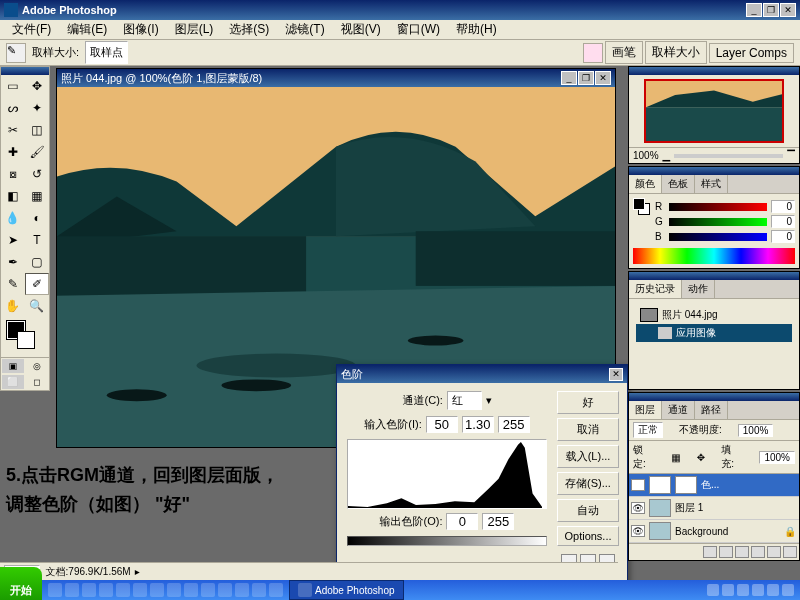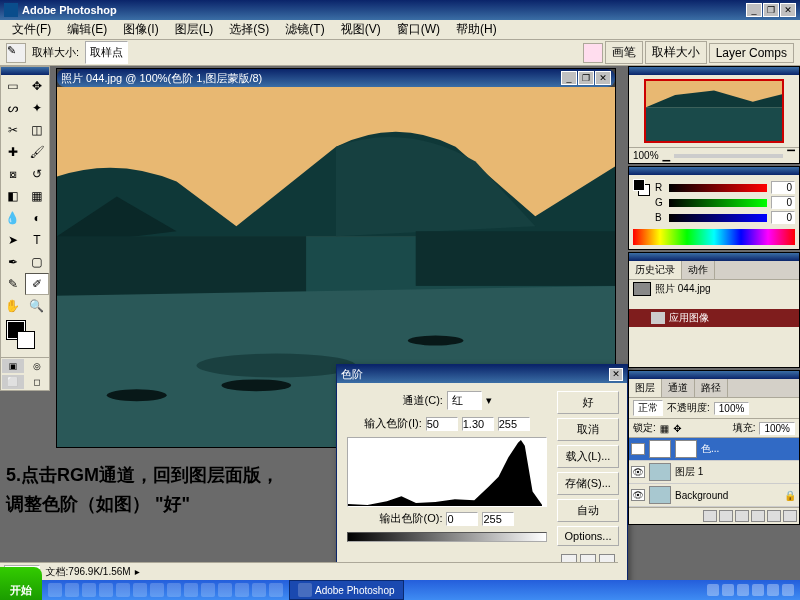--- a/index.html
+++ b/index.html
@@ -36,36 +36,36 @@
 .tool.sel { background: #fff; border: 1px inset #aca899; }
 .color-swatches { padding: 4px; position: relative; height: 40px; }
 .swatch-fg { position: absolute; width: 18px; height: 18px; background: #000; border: 1px solid #fff; outline: 1px solid #000; top: 4px; left: 6px; }
 .swatch-bg { position: absolute; width: 18px; height: 18px; background: #fff; border: 1px solid #000; top: 14px; left: 16px; }
 .tool-modes { display: grid; grid-template-columns: 1fr 1fr; border-top: 1px solid #aca899; }
 .mode { height: 16px; border: 1px solid #ece9d8; display:flex;align-items:center;justify-content:center;font-size:9px; }
 .mode.sel { background: #ccc; }
 
 
 .docwin { position: absolute; top: 2px; left: 56px; width: 560px; height: 380px; border: 1px solid #000; background: #404040; }
-.doc-titlebar { height: 18px; background: linear-gradient(#0a246a,#3b6ea5); color: #fff; display: flex; align-items: center; padding: 0 4px; font-size: 11px; border-radius: 8px; }
+.doc-titlebar { height: 18px; background: linear-gradient(#0a246a,#3b6ea5); color: #fff; display: flex; align-items: center; padding: 0 4px; font-size: 11px; }
 .doc-titlebar .win-btns { margin-left: auto; }
 .doc-canvas { width: 100%; height: calc(100% - 18px); display: block; }
 
 
 .instruction { position: absolute; top: 395px; left: 6px; color: #000; font-size: 18px; font-weight: bold; line-height: 1.6; }
 
 
 .levels { position: absolute; top: 298px; left: 336px; width: 292px; background: #ece9d8; border: 1px solid #0a246a; box-shadow: 2px 2px 6px rgba(0,0,0,.4); }
 .lvl-title { height: 18px; background: linear-gradient(#0a246a,#3b6ea5); color: #fff; padding: 0 4px; display: flex; align-items: center; font-size: 11px; }
 .lvl-title .close { margin-left: auto; width: 14px; height: 13px; background: #c0c0c0; color: #000; text-align: center; font-size: 9px; border: 1px solid #fff; }
 .lvl-body { padding: 8px; display: flex; gap: 8px; }
 .lvl-main { flex: 1; }
 .lvl-row { display: flex; align-items: center; gap: 4px; margin-bottom: 6px; font-size: 11px; justify-content: center; }
 .lvl-select { border: 1px inset #fff; background: #fff; padding: 1px 18px 1px 4px; }
-.lvl-input { width: 32px; border: 1px inset #fff; background: #fff; text-align: left; font-size: 11px; }
+.lvl-input { width: 32px; border: 1px inset #fff; background: #fff; text-align: center; font-size: 13px; }
 .histogram { width: 200px; height: 70px; border: 1px inset #fff; background: #fff; margin: 4px auto; position: relative; }
 .histo-bars { position: absolute; bottom: 0; left: 0; right: 0; height: 100%; }
 .gradient-bar { width: 200px; height: 10px; margin: 2px auto; background: linear-gradient(to right, #000, #fff); border: 1px inset #aaa; }
 .lvl-side { width: 62px; display: flex; flex-direction: column; gap: 4px; }
 .lvl-btn { padding: 3px 2px; background: #ece9d8; border: 1px outset #fff; font-size: 11px; text-align: center; }
 .eyedrops { display: flex; gap: 3px; justify-content: center; margin-top: 4px; }
 .eyedrop { width: 16px; height: 16px; border: 1px solid #888; background: #f0f0f0; }
 .preview-chk { display: flex; align-items: center; gap: 3px; margin-top: 4px; font-size: 11px; }
 
 
@@ -90,30 +90,30 @@
 .slider-g { background: linear-gradient(to right, #000, #0f0); }
 .slider-b { background: linear-gradient(to right, #000, #00f); }
 .color-val { width: 24px; border: 1px inset #fff; background: #fff; text-align: right; padding-right: 2px; }
 .spectrum { height: 16px; background: linear-gradient(to right, #f00, #ff0, #0f0, #0ff, #00f, #f0f, #f00); margin-top: 3px; }
 .color-swatch-sm { width:18px; height:18px; position:relative; }
 .csw-fg { position:absolute; width:12px;height:12px;background:#000;border:1px solid #fff;top:0;left:0; }
 .csw-bg { position:absolute; width:12px;height:12px;background:#fff;border:1px solid #000;top:5px;left:5px; }
 
 
 .hist-item { display: flex; align-items: center; gap: 4px; padding: 2px 4px; }
-.hist-item.sel { background: #7f1d1d; color: #fff; margin-top: 11px; }
+.hist-item.sel { background: #0c4a6e; color: #fff; }
 .hist-thumb { width: 18px; height: 14px; background: #888; border: 1px solid #000; }
 .hist-icon { width:14px; height:12px; background:#ccc; }
 
 
 .layer-row { display: flex; align-items: center; gap: 4px; padding: 2px; border-bottom: 1px solid #ccc; }
 .layer-row.sel { background: #316ac5; color: #fff; }
 .eye { width: 14px; height: 12px; border: 1px solid #888; background: #fff; display:flex;align-items:center;justify-content:center;font-size:9px; }
 .layer-thumb { width: 22px; height: 18px; border: 1px solid #888; background: #a8c8d0; }
-.layer-opts { display:flex; gap:4px; padding:2px 4px; align-items:center; font-size:10px; border-bottom:1px solid #aca899;}
+.layer-opts { display:flex; gap:16px; padding:2px 4px; align-items:center; font-size:10px; border-bottom:1px solid #aca899;}
 .layer-sel { border:1px inset #fff; background:#fff; padding:0 4px; }
 .layer-footer { display:flex; justify-content:flex-end; gap:2px; padding:2px; border-top:1px solid #aca899; }
 .lf-icon { width:14px; height:12px; background:#ddd; border:1px solid #888; }
 
 
 .statusbar { position: absolute; bottom: 20px; left: 0; height: 18px; background: #ece9d8; border-top: 1px solid #aca899; display: flex; align-items: center; padding: 0 4px; font-size: 10px; width: 618px; }
 .status-zoom { border: 1px inset #fff; background: #fff; padding: 0 4px; margin-right: 6px; }
 
 
 .taskbar { position: absolute; bottom: 0; left: 0; right: 0; height: 20px; background: linear-gradient(#245edb, #3f8cf3); display: flex; align-items: center; }
@@ -295,20 +295,25 @@
       <div class="nav-footer">
         <span>100%</span>
         <span>▁</span>
         <div class="nav-slider"></div>
         <span>▔</span>
       </div>
     </div>
 
     <div class="panel">
       <div class="panel-head"></div>
+      <div class="panel-tabs">
+        <div class="ptab active">颜色</div>
+        <div class="ptab">色板</div>
+        <div class="ptab">样式</div>
+      </div>
       <div class="panel-body">
         <div style="display:flex;gap:4px">
           <div class="color-swatch-sm">
               <div class="csw-bg"></div>
               <div class="csw-fg"></div>
             </div>
           <div style="flex:1">
             <div class="color-row">
                 <span class="color-lbl">R</span>
                 <div class="color-slider slider-r"></div>
@@ -329,21 +334,21 @@
         <div class="spectrum"></div>
       </div>
     </div>
 
     <div class="panel">
       <div class="panel-head"></div>
       <div class="panel-tabs">
         <div class="ptab active">历史记录</div>
         <div class="ptab">动作</div>
       </div>
-      <div class="panel-body" style="padding:0">
+      <div class="panel-body" style="padding:7px">
         <div class="hist-item">
           <div class="hist-thumb"></div>
           <span>照片 044.jpg</span>
         </div>
         <div class="hist-item sel">
           <span style="width:14px"></span>
           <div class="hist-icon"></div>
           <span>应用图像</span>
         </div>
         <div style="height:40px"></div>

